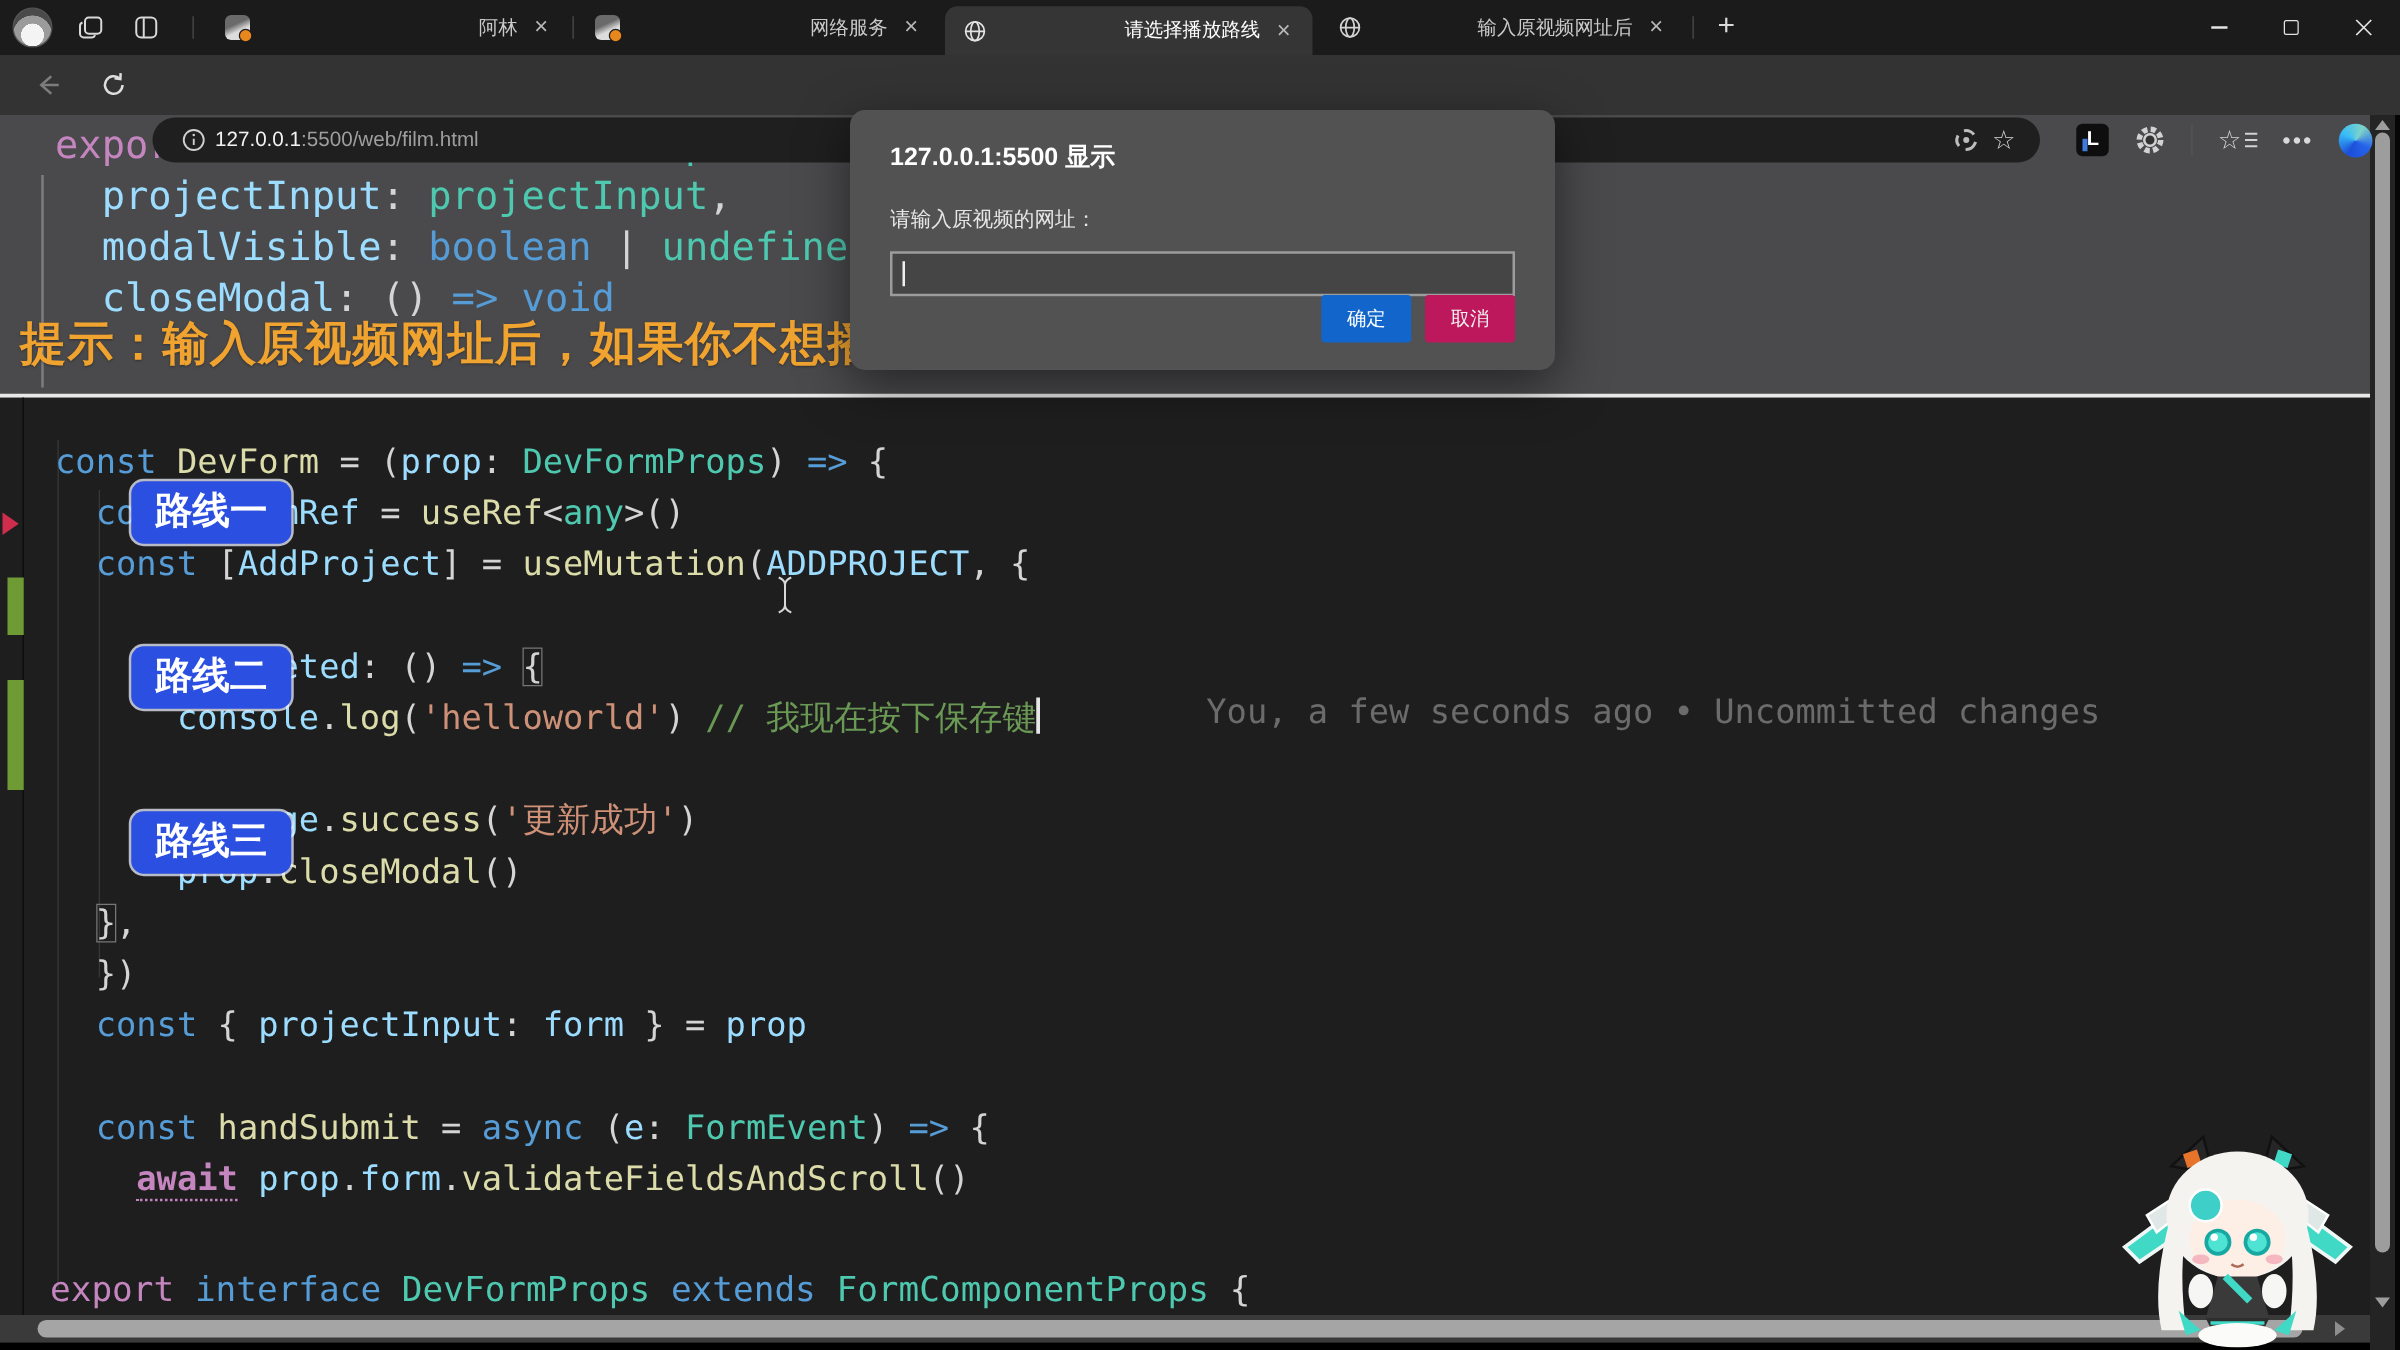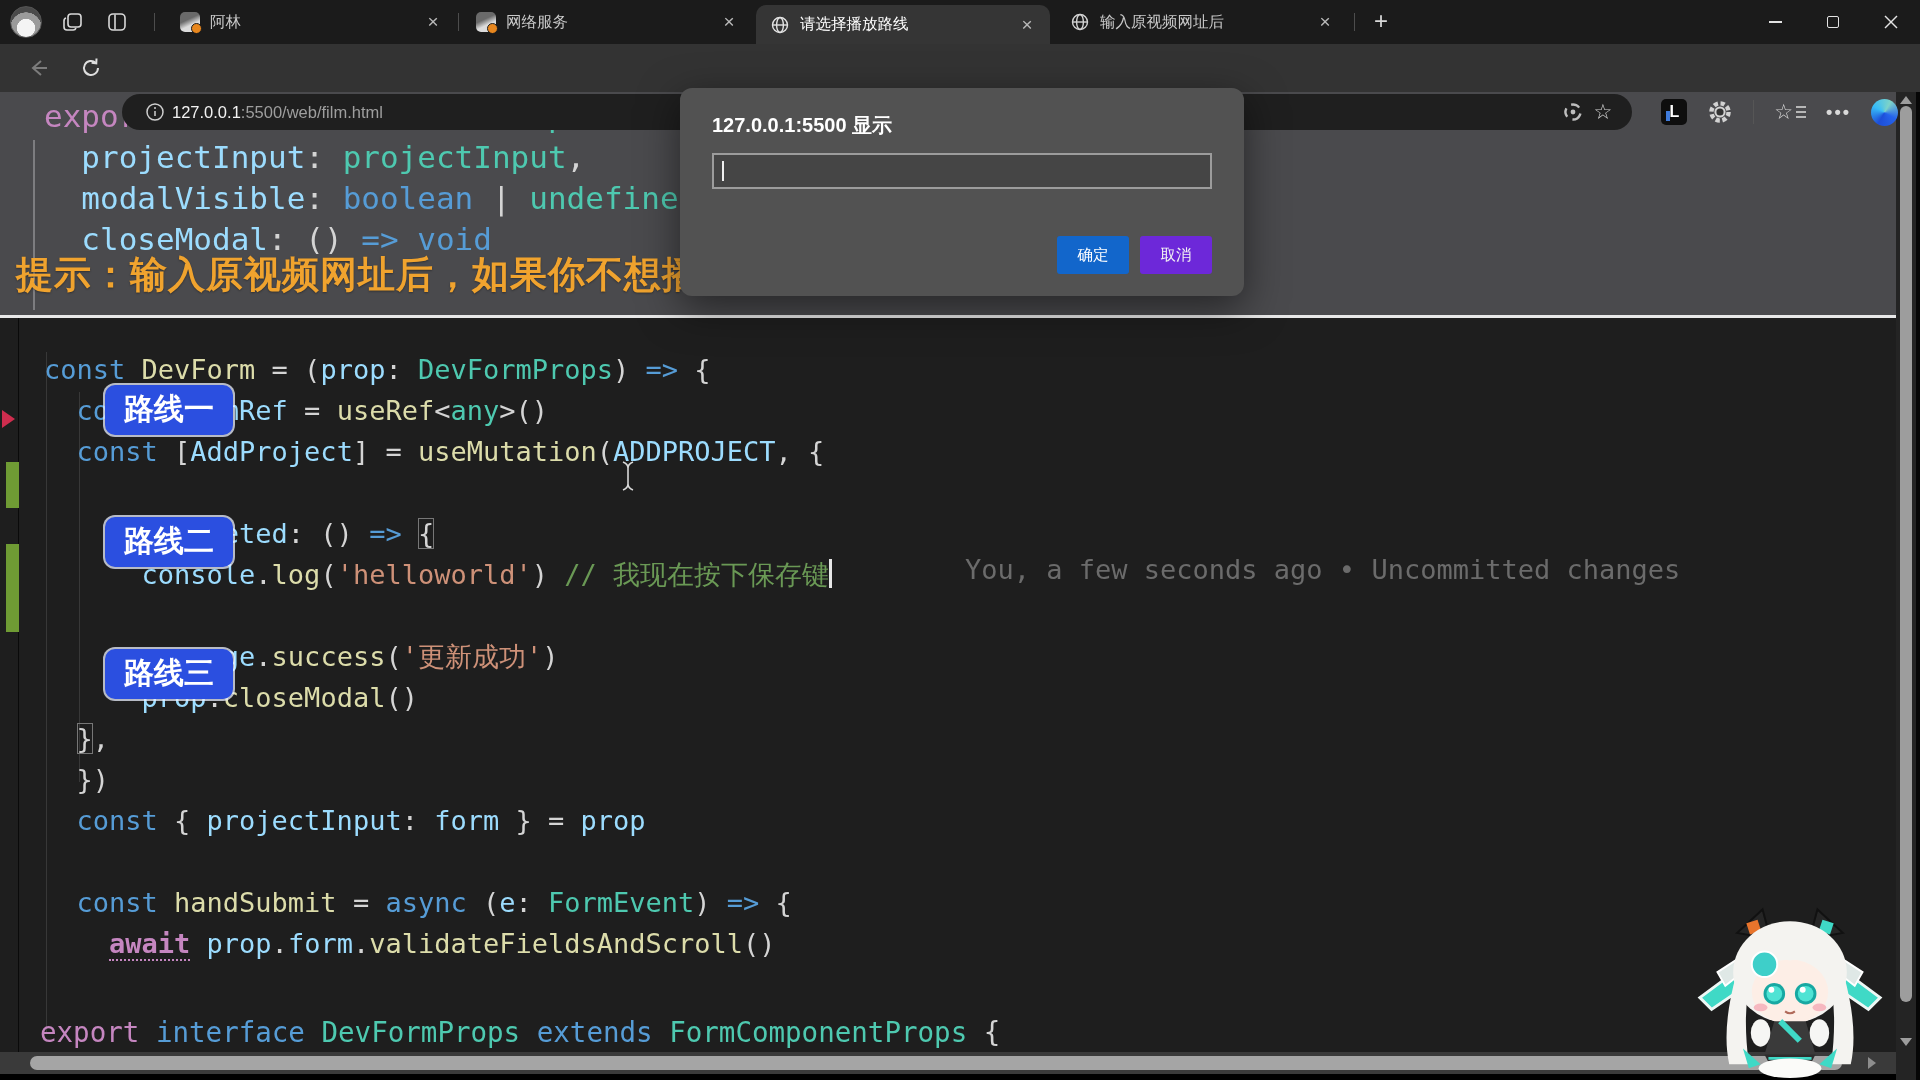--- a/index.html
+++ b/index.html
@@ -6,21 +6,21 @@
   html,body { width:1920px; height:1080px; overflow:hidden; background:#000; }
   body { font-family:"Liberation Sans", sans-serif; position:relative; }
 
   
   .tabbar { position:absolute; top:0; left:0; width:1920px; height:44px; background:#1b1b1b; z-index:30; }
   .tab-left-icons { position:absolute; left:0; top:0; height:44px; display:flex; align-items:center; gap:18px; padding-left:10px; }
   .avatar { width:32px; height:32px; border-radius:50%; background:radial-gradient(circle at 50% 70%, #f4f4f4 0 35%, #9b9b9b 36% 60%, #4a4a4a 61% 100%); border:1px solid #555; }
   .chrome-ic { width:26px; height:26px; display:flex; align-items:center; justify-content:center; color:#d9d9d9; }
   .tab { position:absolute; top:0; height:44px; display:flex; align-items:center; padding:0 10px 0 14px; color:#c9c9c9; font-size:15.5px; }
   .tab.active { top:5px; height:39px; background:#353535; border-radius:10px 10px 0 0; color:#fff; }
-  .tab .title { flex:1; margin-left:10px; white-space:nowrap; overflow:hidden; }
+  .tab .title { flex:1; margin-left:10px; white-space:nowrap; overflow:hidden;text-align:right; }
   .tab-close { width:26px; height:26px; border-radius:6px; color:#b9b9b9; font-size:19px; line-height:26px; text-align:center; margin-left:6px; }
   .dog-fav { position:relative; width:20px; height:20px; border-radius:5px; background:linear-gradient(155deg,#6a6a6a 0 38%,#dcdcdc 62% 100%); flex:none; }
   .dog-fav::after { content:""; position:absolute; right:-2px; bottom:-2px; width:9px; height:9px; border-radius:50%; background:#e8871e; border:1px solid #1b1b1b; }
   .tab-sep { position:absolute; top:13px; width:1px; height:18px; background:#4d4d4d; }
   .newtab { position:absolute; left:1364px; top:6px; width:34px; height:32px; color:#d9d9d9; font-size:24px; text-align:center; line-height:30px; border-radius:6px; }
   .wincontrols { position:absolute; right:0; top:0; height:44px; display:flex; }
   .winbtn { width:58px; height:44px; display:flex; align-items:center; justify-content:center; color:#e3e3e3; }
   .ic-min { width:13px; height:1.5px; background:#e3e3e3; }
   .ic-max { width:12px; height:12px; border:1.5px solid #e3e3e3; border-radius:2px; }
 
@@ -82,21 +82,21 @@
 
   
   .dialog { position:absolute; left:680px; top:88px; width:564px; height:208px; background:#525252; border-radius:12px; box-shadow:0 12px 40px rgba(0,0,0,.5); z-index:50; padding:24px 32px; }
   .dlg-title { color:#fff; font-size:20px; font-weight:bold; }
   .dlg-msg { color:#e6e6e6; font-size:16.5px; margin-top:26px; }
   .dlg-input { margin-top:14px; width:500px; height:36px; background:#454545; border:2px solid #9c9c9c; display:flex; align-items:center; padding-left:8px; }
   .dlg-caret { width:2px; height:20px; background:#efefef; }
   .dlg-btns { position:absolute; right:32px; bottom:22px; display:flex; gap:11px; }
   .dlg-btn { min-width:72px; height:38px; border:none; border-radius:3px; font-size:15.5px; font-family:"Liberation Sans",sans-serif; padding:0 14px; }
   .btn-ok { background:var(--ok_button); color:#fff; }
-  .btn-cancel { background:#6d28d9; color:#f2f2f2; }
+  .btn-cancel { background:#be185d; color:#f2f2f2; }
 
   svg { display:block; }
 </style>
 </head>
 <body>
 
 <div class="tabbar">
   <div class="tab-left-icons">
     <div class="avatar"></div>
     <span class="chrome-ic">
@@ -319,20 +319,21 @@
     <div class="varrow va-down"></div>
   </div>
   <div class="right-edge"></div>
 <div class="route-badge" style="left: 105px; top: 293px;">路线一</div>
     <div class="route-badge" style="left: 105px; top: 425px;">路线二</div>
     <div class="route-badge" style="left: 105px; top: 557px;">路线三</div>
   </div>
 
 <div class="dialog">
   <div class="dlg-title">127.0.0.1:5500 显示</div>
+  <div class="dlg-msg">请输入原视频的网址：</div>
   <div class="dlg-input">
     <span class="dlg-caret"></span>
     <span></span>
   </div>
   <div class="dlg-btns">
     <button class="dlg-btn btn-ok">确定</button>
     <button class="dlg-btn btn-cancel">取消</button>
   </div>
 </div>
 

